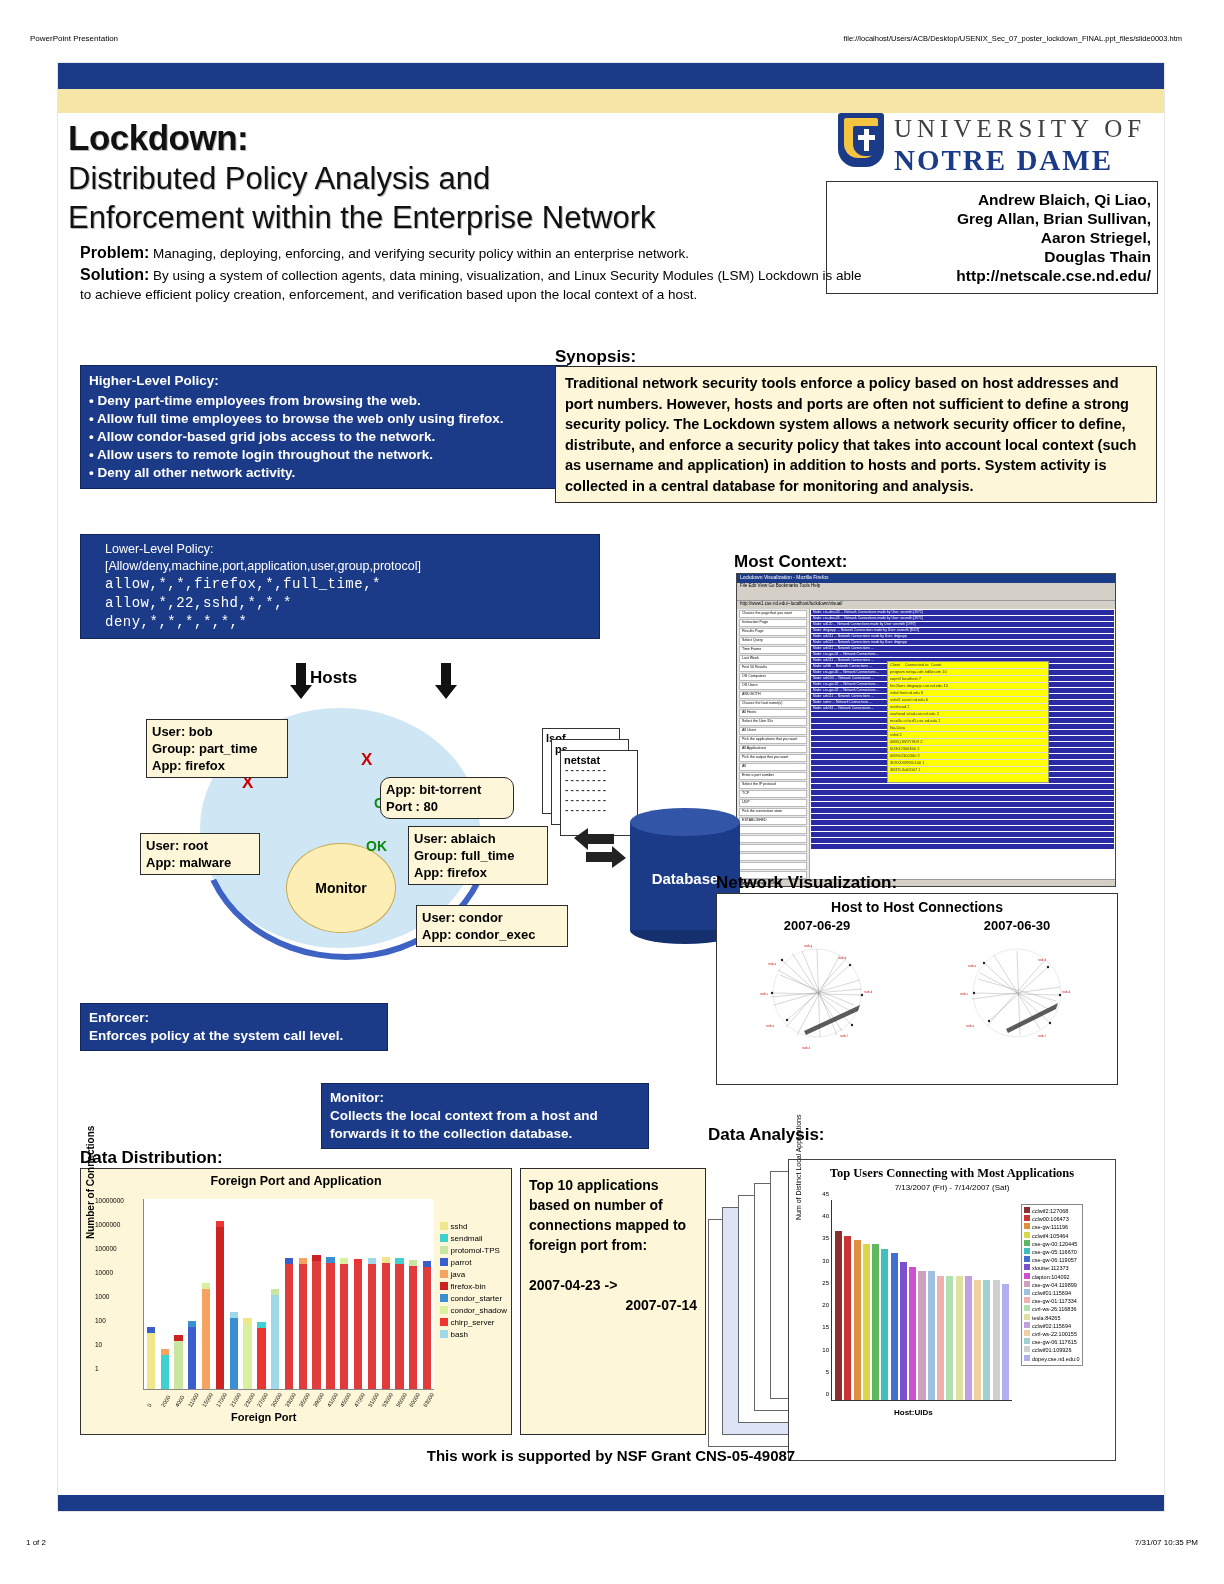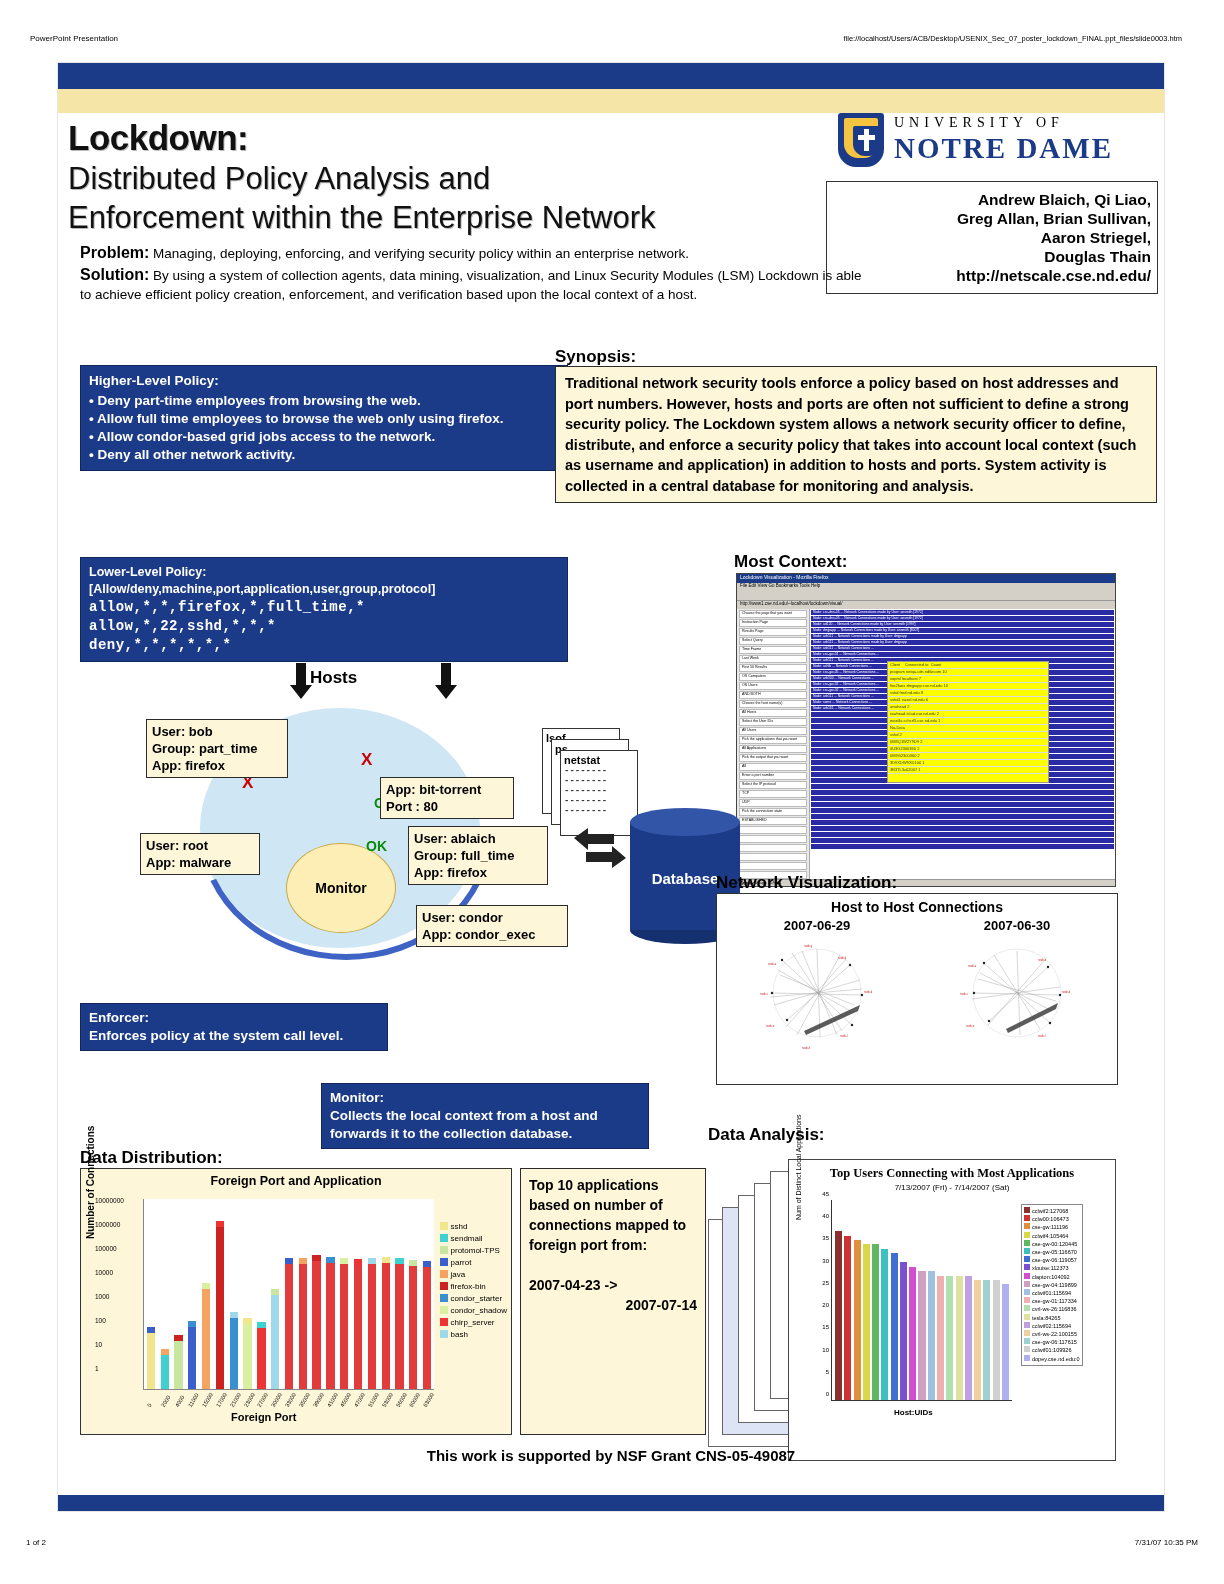--- a/index.html
+++ b/index.html
@@ -19,36 +19,36 @@
   .title .l1{font-size:35px;font-weight:bold;letter-spacing:-0.5px;color:#111;text-shadow:1px 1px 0 #bbb;}
   .title .l2,.title .l3{font-size:31px;color:#111;text-shadow:1px 1px 0 #bbb;margin-top:3px;}
 
   .nd-logo{position:absolute;right:6px;top:50px;width:320px;height:56px;}
   .nd-shield{position:absolute;left:0;top:0;width:46px;height:54px;background:#1b3a87;border-radius:3px 3px 18px 18px;}
   .nd-shield .inner{position:absolute;left:6px;top:5px;width:34px;height:40px;background:#f5c542;border-radius:2px 2px 14px 14px;}
   .nd-shield .cross{position:absolute;left:9px;top:8px;width:28px;height:30px;background:#1b3a87;border-radius:2px 2px 12px 12px;}
   .nd-shield .cross:after{content:"";position:absolute;left:11px;top:3px;width:5px;height:22px;background:#fff;}
   .nd-shield .cross:before{content:"";position:absolute;left:5px;top:9px;width:17px;height:5px;background:#fff;}
   .nd-text{position:absolute;left:56px;top:2px;}
-  .nd-text .u{font-size:14px;letter-spacing:5px;color:#000000;font-family:"Liberation Serif",serif;}
+  .nd-text .u{font-size:25px;letter-spacing:5px;color:#404040;font-family:"Liberation Serif",serif;}
   .nd-text .n{font-size:29px;letter-spacing:2px;color:#1b3a87;font-family:"Liberation Serif",serif;font-weight:bold;margin-top:1px;}
 
   .authors{position:absolute;right:6px;top:118px;width:318px;border:1px solid #333;padding:8px 6px;text-align:center;background:#fff;}
   .authors div{font-size:15.5px;font-weight:bold;line-height:19px;text-align:right;}
   .authors .url{color:#000;}
 
   .probsol{position:absolute;left:22px;top:180px;width:790px;font-size:13.5px;line-height:19px;}
   .probsol b{font-size:16px;}
 
   .box-navy{background:#1b3a87;color:#fff;border:1px solid #10265c;}
   .box-cream{background:#fdf6d8;border:1px solid #2b2b2b;}
 
   #higher-policy{position:absolute;left:22px;top:302px;width:470px;padding:6px 8px;font-size:13.5px;font-weight:bold;line-height:18px;}
   #higher-policy .hdr{margin-bottom:2px;}
-  #lower-policy{position:absolute;left:22px;top:494px;width:470px;padding:6px 8px;font-size:12.5px;font-weight:bold;line-height:17px;}
+  #lower-policy{position:absolute;left:22px;top:471px;width:470px;padding:6px 24px;font-size:12.5px;font-weight:normal;line-height:17px;}
   #lower-policy .mono{font-family:"Liberation Mono",monospace;font-size:14px;line-height:19px;letter-spacing:0.5px;}
 
   .sec-label{font-size:17px;font-weight:bold;}
   #synopsis-label{position:absolute;left:497px;top:284px;}
   #synopsis{position:absolute;left:497px;top:303px;width:582px;padding:6px 9px;font-size:14.5px;font-weight:bold;line-height:20.5px;}
 
   #local-ctx-label{position:absolute;left:676px;top:489px;}
   #localctx{position:absolute;left:678px;top:510px;width:378px;height:312px;border:1px solid #444;background:#d4d0c8;overflow:hidden;}
   .lc-title{height:9px;background:#1b3a87;color:#fff;font-size:5px;padding-left:3px;}
   .lc-menu{height:8px;background:#d4d0c8;font-size:4.5px;padding-left:3px;color:#000;}
@@ -170,20 +170,21 @@
   <div class="probsol">
     <div><b>Problem:</b> <span>Managing, deploying, enforcing, and verifying security policy within an enterprise network.</span></div>
     <div style="margin-top:2px;"><b>Solution:</b> <span>By using a system of collection agents, data mining, visualization, and Linux Security Modules (LSM) Lockdown is able to achieve efficient policy creation, enforcement, and verification based upon the local context of a host.</span></div>
   </div>
 
   <div id="higher-policy" class="box-navy">
     <div class="hdr">Higher-Level Policy:</div>
     <div>• Deny part-time employees from browsing the web.</div>
     <div>• Allow full time employees to browse the web only using firefox.</div>
     <div>• Allow condor-based grid jobs access to the network.</div>
+    <div>• Allow users to remote login throughout the network.</div>
     <div>• Deny all other network activity.</div>
   </div>
 
   <div id="lower-policy" class="box-navy">
     <div>Lower-Level Policy:</div>
     <div>[Allow/deny,machine,port,application,user,group,protocol]</div>
     <div class="mono">allow,*,*,firefox,*,full_time,*</div>
     <div class="mono">allow,*,22,sshd,*,*,*</div>
     <div class="mono">deny,*,*,*,*,*,*</div>
   </div>
@@ -313,21 +314,21 @@
     <div class="redx" style="left:64px;top:90px;">X</div>
     <div class="okg" style="left:196px;top:112px;">OK</div>
     <div class="okg" style="left:188px;top:155px;">OK</div>
   </div>
 
   <div class="cream-cb" style="left:88px;top:656px;width:130px;">
     <div>User: bob</div>
     <div>Group: part_time</div>
     <div>App: firefox</div>
   </div>
-  <div class="cream-cb" style="left:322px;top:714px;width:122px;">
+  <div class="cream-cb" style="left:322px;top:714px;width:122px;border-radius:10px;">
     <div>App: bit-torrent</div>
     <div>Port : 80</div>
   </div>
   <div class="cream-cb" style="left:82px;top:770px;width:108px;">
     <div>User: root</div>
     <div>App: malware</div>
   </div>
   <div class="cream-cb" style="left:350px;top:763px;width:128px;">
     <div>User: ablaich</div>
     <div>Group: full_time</div>

